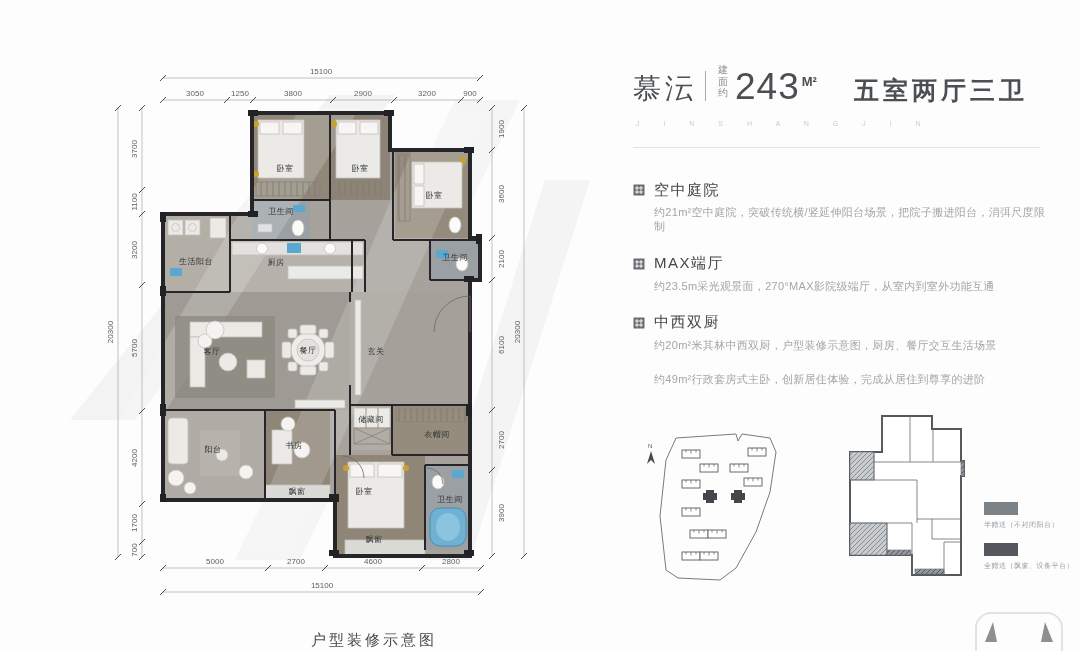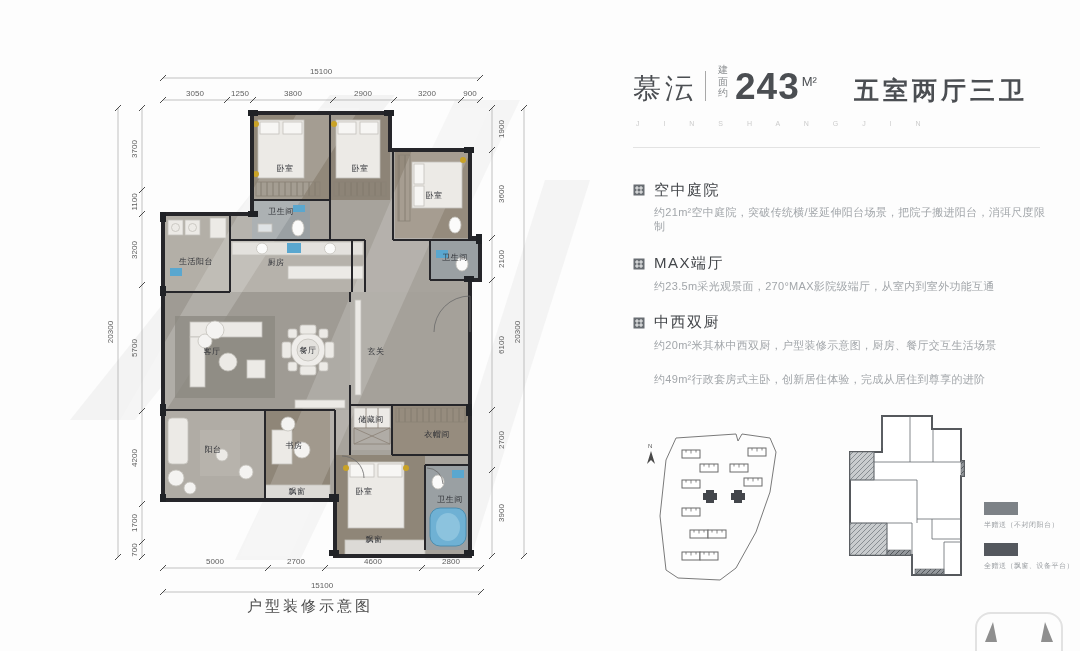--- a/index.html
+++ b/index.html
@@ -4,38 +4,38 @@
 <style>
   html,body{margin:0;padding:0;}
   body{width:1080px;height:651px;overflow:hidden;background:#fdfdfd;
        font-family:"Liberation Sans","DejaVu Sans",sans-serif;position:relative;}
   .abs{position:absolute;}
   
   .hdr{left:633px;top:64px;display:flex;align-items:flex-end;color:#4b4e52;justify-content:space-between;}
   .hdr .name{font-size:28px;letter-spacing:4px;font-weight:500;line-height:1;}
   .hdr .vbar{width:1px;height:30px;background:#a8a8a8;margin:0 12px 2px 8px;}
   .hdr .pfx{width:15px;font-size:10px;line-height:1.15;color:#8a8d90;margin:0 2px 4px 0;}
-  .hdr .num{font-size:37px;font-weight:700;line-height:.85;letter-spacing:1px;}
-  .hdr .unit{font-size:13px;margin:0 10px 14px 2px;font-weight:400;}
+  .hdr .num{font-size:37px;font-weight:400;line-height:.85;letter-spacing:1px;}
+  .hdr .unit{font-size:13px;margin:0 10px 14px 2px;font-weight:700;}
   .hdr .layout{font-size:25px;letter-spacing:4px;line-height:1;font-weight:700;margin-left:27px;}
   .wm{left:636px;top:120px;font-size:7px;letter-spacing:11px;color:#cccccc;}
   .rule{left:633px;top:147px;width:407px;height:1px;background:#e3e3e3;}
   .feats{left:633px;top:180px;width:420px;}
   .feat{margin-bottom:20px;}
   .feat .trow{display:flex;align-items:center;height:20px;}
   .feat .ticon{width:12px;height:12px;margin-right:9px;flex:0 0 12px;}
   .feat .ttl{font-size:15px;font-weight:normal;color:#43464a;letter-spacing:1.5px;}
   .feat .dsc{font-size:11px;color:#a2a6aa;letter-spacing:.3px;margin:5px 0 0 21px;line-height:1.3;}
   
   .legend{left:984px;top:502px;width:96px;}
   .lgi{margin-bottom:13px;}
   .lgsw{width:34px;height:13px;margin-bottom:5px;}
   .lgtx{font-size:7px;color:#9b9fa3;letter-spacing:.5px;white-space:nowrap;}
   
-  .caption{left:247px;top:597px;width:190px;text-align:left;font-size:15px;
+  .caption{left:247px;top:631px;width:190px;text-align:right;font-size:15px;
            color:#4a4a4a;letter-spacing:3px;}
   
   .clogo{left:975px;top:612px;width:84px;height:84px;border:2px solid #e2e2e2;
          border-radius:16px;}
   .clogo svg{position:absolute;top:6px;left:6px;}
   
   text{font-family:"Liberation Sans","DejaVu Sans",sans-serif;}
   .dimt{font-size:8px;fill:#5f5f5f;}
   .roomt{font-size:8px;fill:#2f3136;letter-spacing:.5px;}
 </style>

